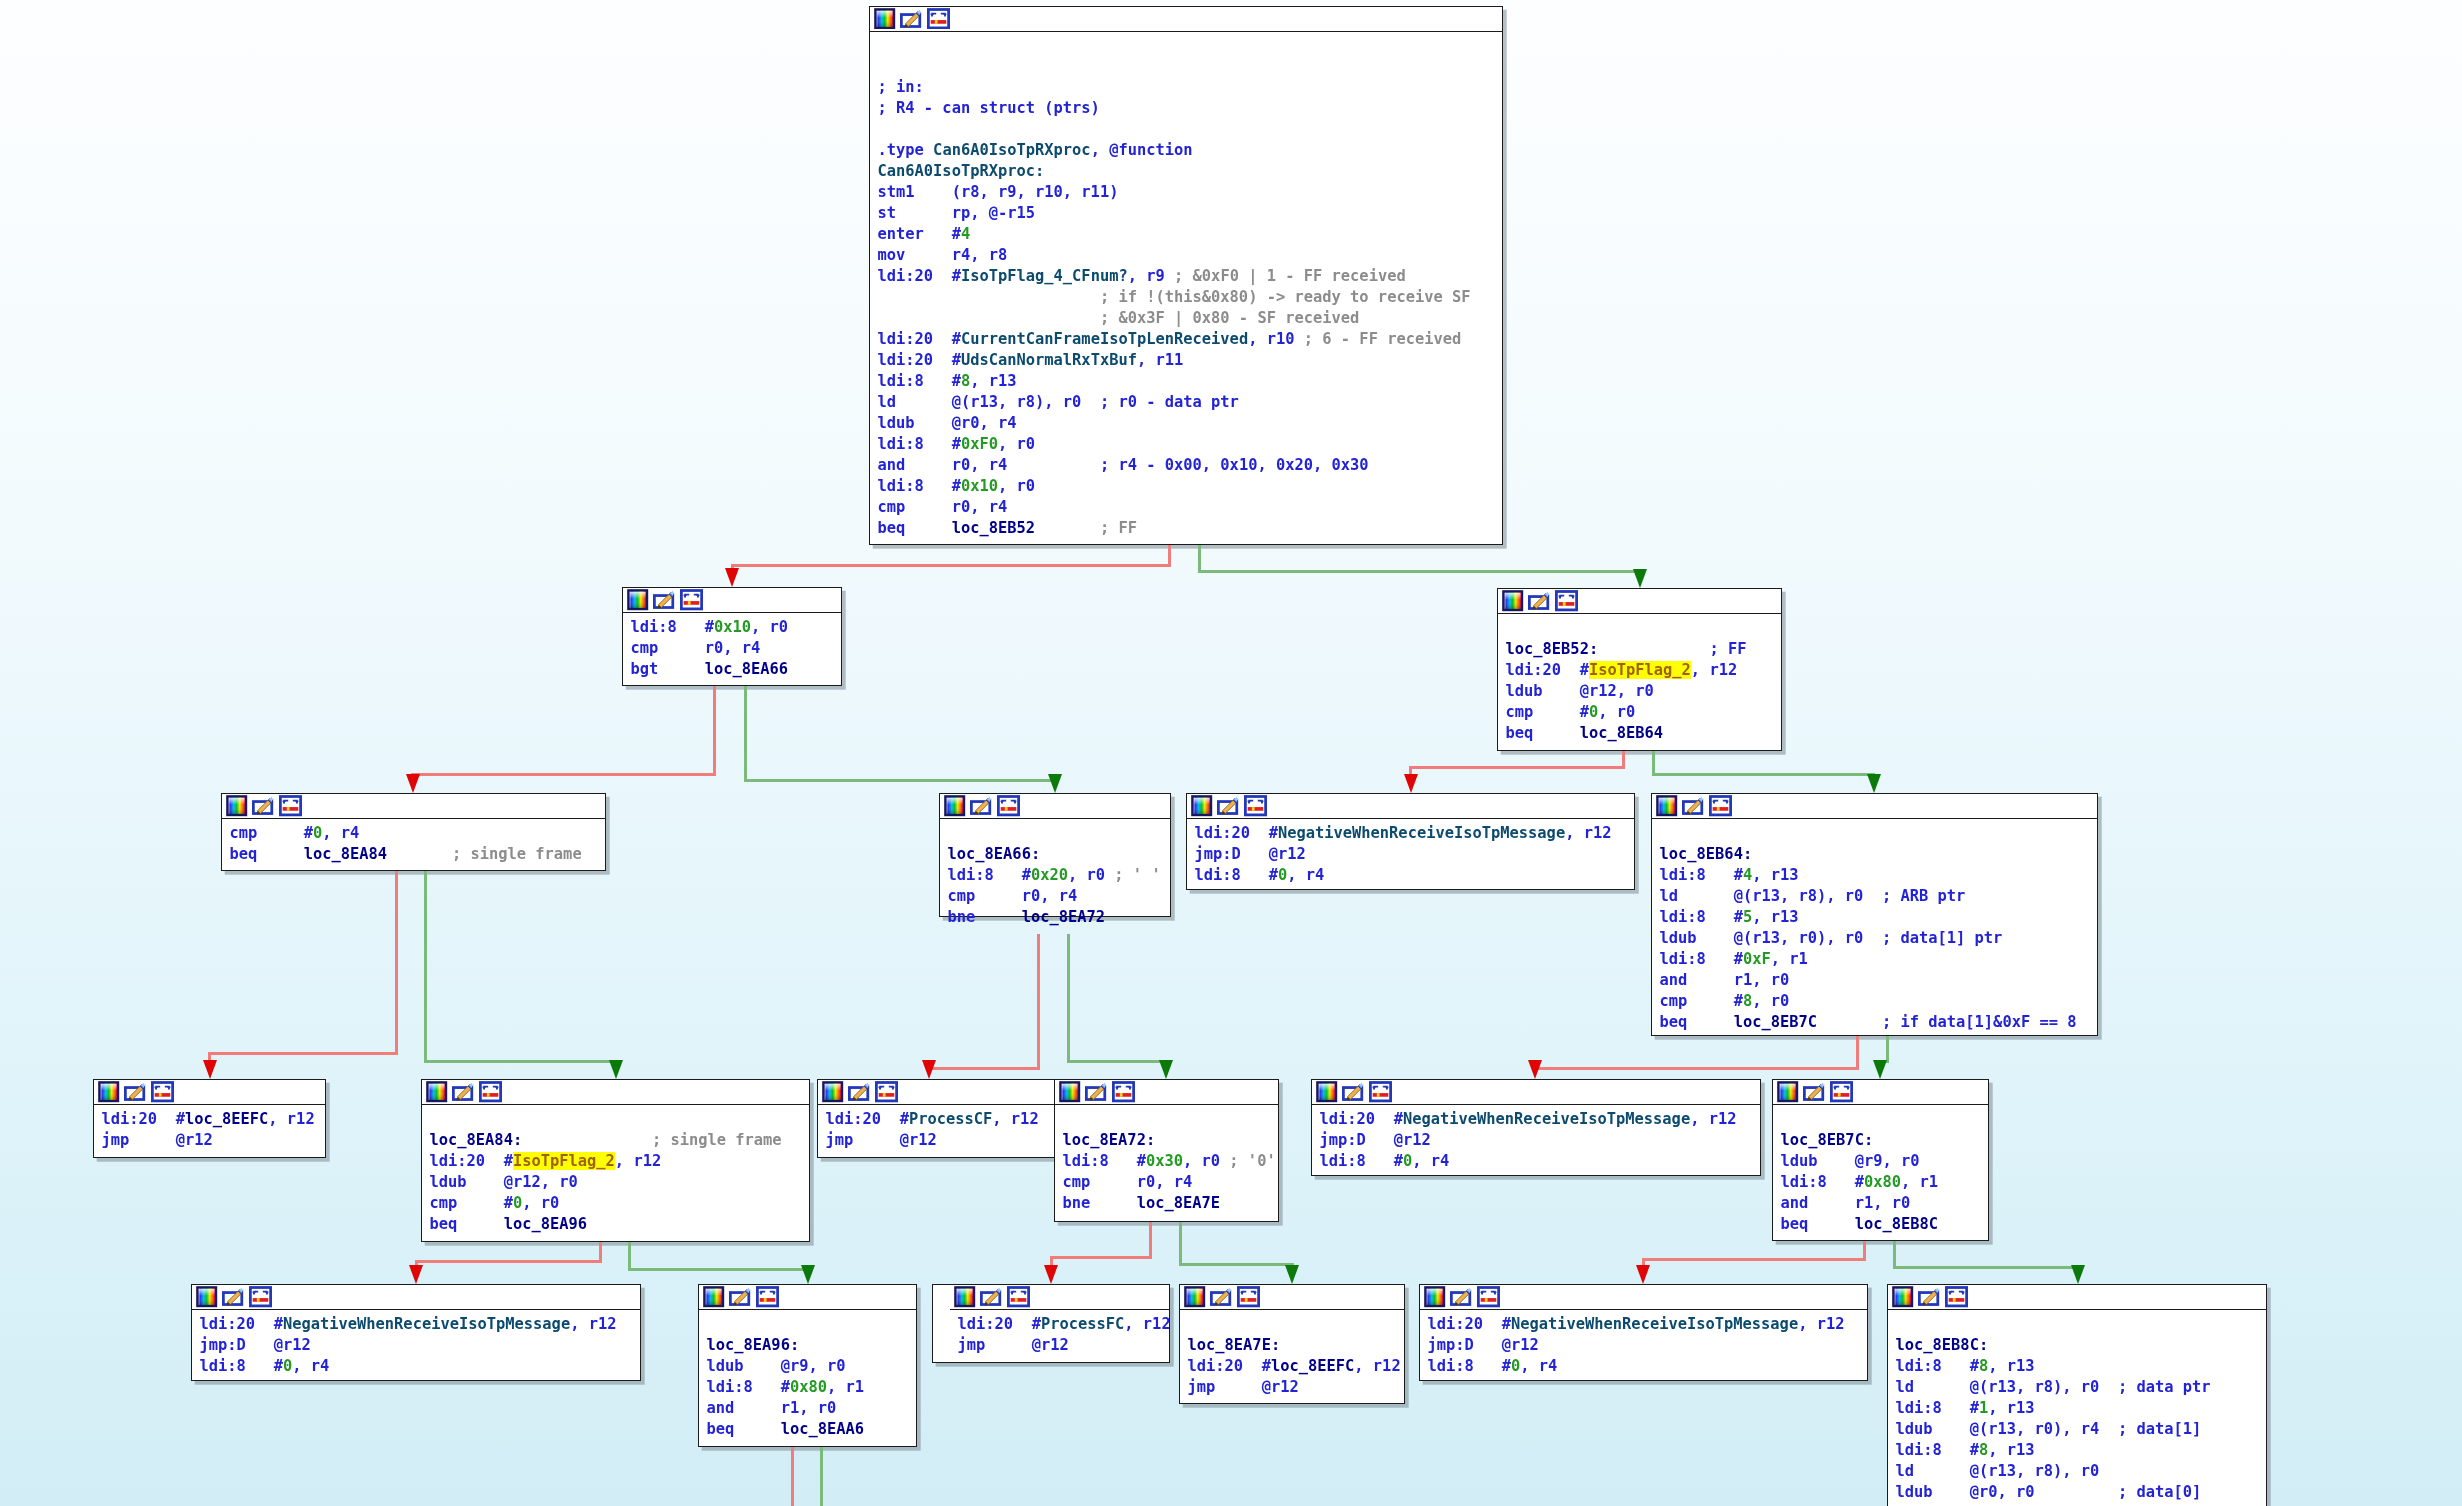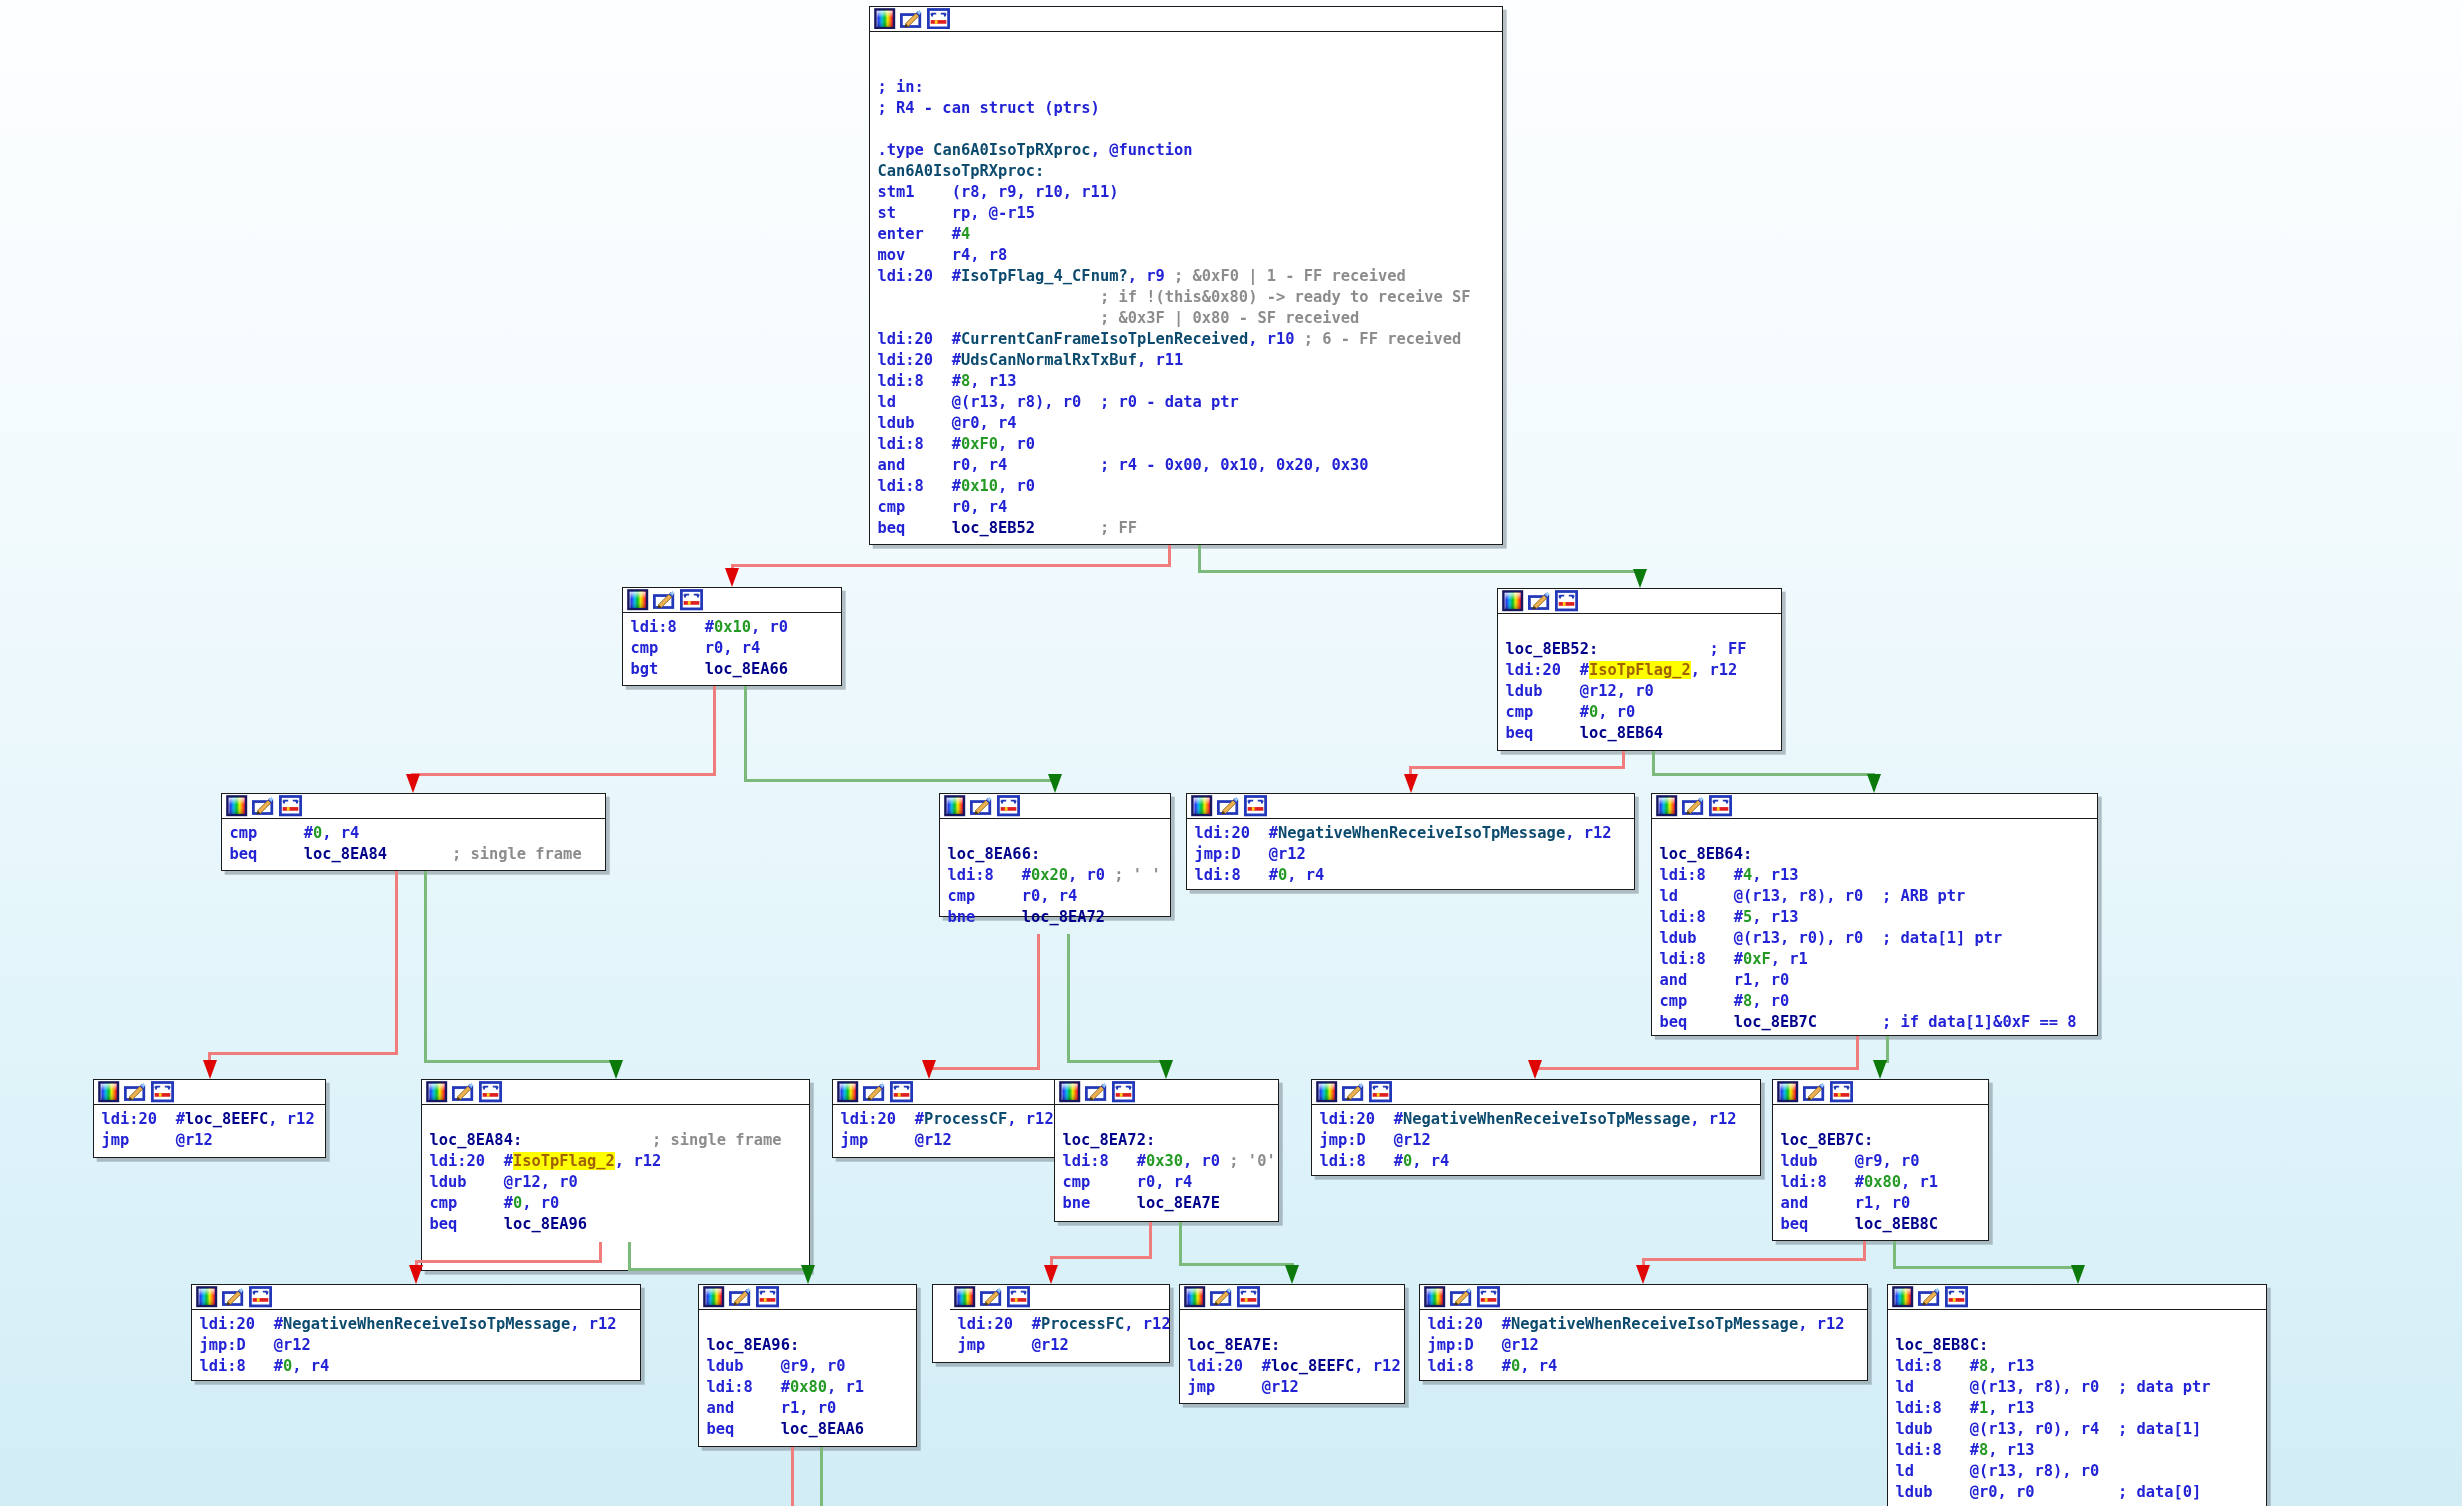--- a/index.html
+++ b/index.html
@@ -399,21 +399,21 @@
             <path d="M5.5 9 V6 H10 M15 6 h4.5 V9" stroke="#2238b8" stroke-width="1.8" fill="none"></path>
             <path d="M5.5 9 l-2.2 -3 h4.4 Z" fill="#2238b8"></path>
             <path d="M19.5 9 l-2.2 -3 h4.4 Z" fill="#2238b8"></path>
             <rect x="4" y="13" width="17" height="4" fill="#e02020"></rect>
             <rect x="8.5" y="13" width="3" height="4" fill="#ffd020"></rect>
           </svg>
         </span>
       </div>
       <div class="code"><div class="ln"><span class="tok-i">ldi:20  #</span><span class="tok-l">loc_8EEFC</span><span class="tok-i">, r12</span></div><div class="ln"><span class="tok-i">jmp     @r12</span></div></div>
     </div>
-    <div class="block" style="left: 421px; top: 1079px; width: 389px; height: 192px;">
+    <div class="block" style="left: 421px; top: 1079px; width: 389px; height: 163px;">
       <div class="titlebar">
         <span class="icn">
           <svg width="21.4" height="21.4" viewBox="0 0 23 23">
             <defs>
               <linearGradient id="rb" x1="0" y1="0" x2="1" y2="0">
                 <stop offset="0" stop-color="#ffffff"></stop>
                 <stop offset="0.16" stop-color="#2233ee"></stop>
                 <stop offset="0.34" stop-color="#00bbee"></stop>
                 <stop offset="0.5" stop-color="#00c020"></stop>
                 <stop offset="0.66" stop-color="#eeee00"></stop>
@@ -446,21 +446,21 @@
             <path d="M5.5 9 V6 H10 M15 6 h4.5 V9" stroke="#2238b8" stroke-width="1.8" fill="none"></path>
             <path d="M5.5 9 l-2.2 -3 h4.4 Z" fill="#2238b8"></path>
             <path d="M19.5 9 l-2.2 -3 h4.4 Z" fill="#2238b8"></path>
             <rect x="4" y="13" width="17" height="4" fill="#e02020"></rect>
             <rect x="8.5" y="13" width="3" height="4" fill="#ffd020"></rect>
           </svg>
         </span>
       </div>
       <div class="code"><div class="ln">&nbsp;</div><div class="ln"><span class="tok-l">loc_8EA84:</span><span class="tok-i">              </span><span class="tok-g">; single frame</span></div><div class="ln"><span class="tok-i">ldi:20  #</span><span class="tok-h">IsoTpFlag_2</span><span class="tok-i">, r12</span></div><div class="ln"><span class="tok-i">ldub    @r12, r0</span></div><div class="ln"><span class="tok-i">cmp     #</span><span class="tok-n">0</span><span class="tok-i">, r0</span></div><div class="ln"><span class="tok-i">beq     </span><span class="tok-l">loc_8EA96</span></div></div>
     </div>
-    <div class="block" style="left: 817px; top: 1079px; width: 269px; height: 79px; margin-left: 15px;">
+    <div class="block" style="left: 817px; top: 1079px; width: 269px; height: 79px;">
       <div class="titlebar">
         <span class="icn">
           <svg width="21.4" height="21.4" viewBox="0 0 23 23">
             <defs>
               <linearGradient id="rb" x1="0" y1="0" x2="1" y2="0">
                 <stop offset="0" stop-color="#ffffff"></stop>
                 <stop offset="0.16" stop-color="#2233ee"></stop>
                 <stop offset="0.34" stop-color="#00bbee"></stop>
                 <stop offset="0.5" stop-color="#00c020"></stop>
                 <stop offset="0.66" stop-color="#eeee00"></stop>

